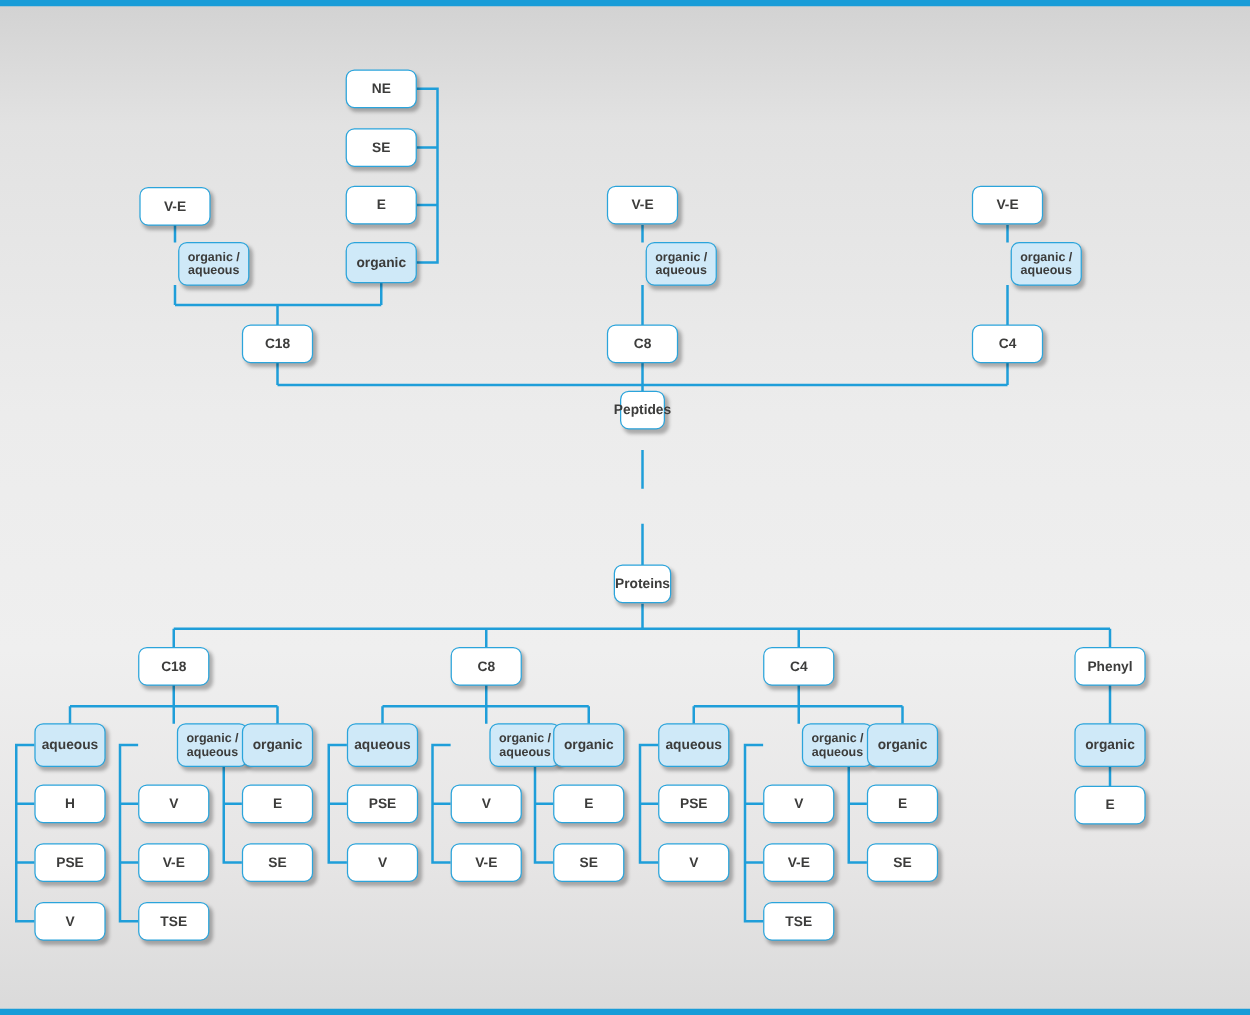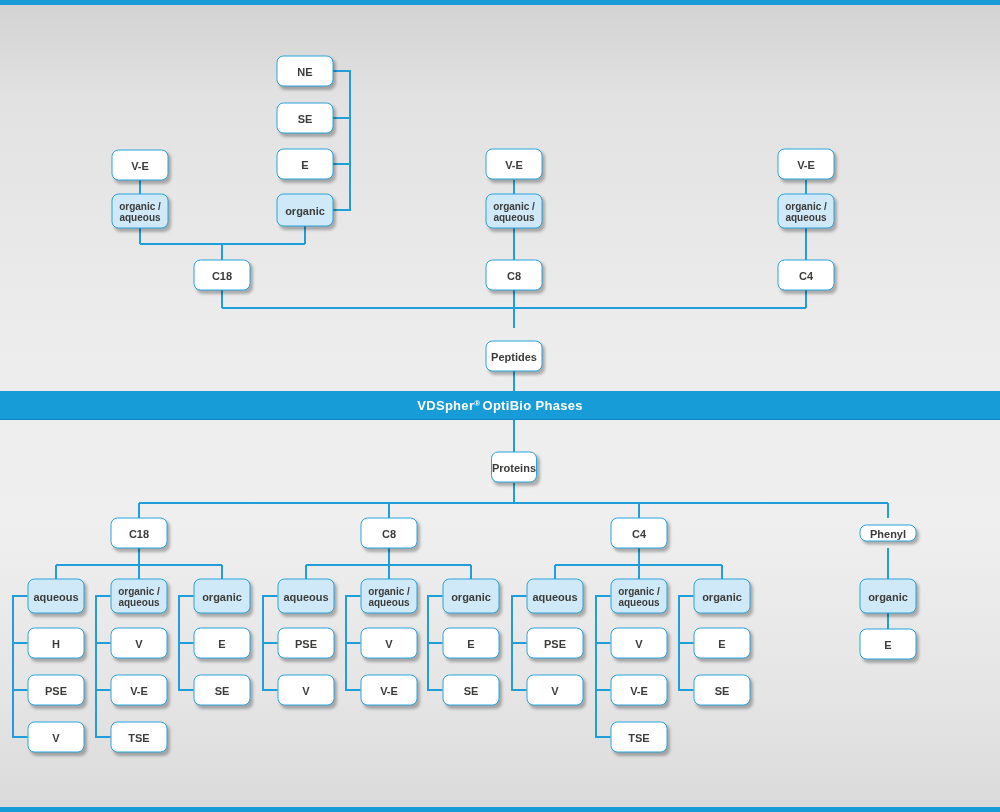--- a/index.html
+++ b/index.html
@@ -52,21 +52,21 @@
     background: #ffffff;
     border: 1.5px solid #2ba4db;
     border-radius: 7px;
     box-shadow: 2.5px 3px 3px rgba(0,0,0,0.28);
     display: flex; align-items: center; justify-content: center;
     text-align: center;
     font-weight: bold; font-size: 11px; color: #3c3c3b;
   }
   .node.highlight { background: #cfe9f8; }
   .node span { white-space: pre-line; }
-  .node.two-line { font-size: 10px; }
+  .node.two-line { font-size: 10px; margin-left: 31px; }
   .node.two-line span { line-height: 11px; }
 </style>
 </head>
 <body>
 
 <div id="stage">
 
   <div class="edge-bar top"></div>
   <div class="edge-bar bottom"></div>
 
@@ -98,25 +98,20 @@
 
     <path d="M277.5 596 H263 V690 H277.5 M263 643 H277.5"></path>
     <path d="M360.5 596 H346 V690 H360.5 M346 643 H360.5"></path>
     <path d="M442.5 596 H428 V690 H442.5 M428 643 H442.5"></path>
 
     <path d="M526.5 596 H512 V690 H526.5 M512 643 H526.5"></path>
     <path d="M610.5 596 H596 V737 H610.5 M596 643 H610.5 M596 690 H610.5"></path>
     <path d="M693.5 596 H679 V690 H693.5 M679 643 H693.5"></path>
   </svg>
 
-  <div class="banner">
-    <span>VDSpher</span>
-      <sup>®</sup>
-      <span> OptiBio Phases</span>
-  </div>
 
   <div id="diagram-nodes">
       <div class="node" style="left: 305px; top: 71px; width: 57px; height: 31px;">
         <span>NE</span>
       </div>
       <div class="node" style="left: 305px; top: 118px; width: 57px; height: 31px;">
         <span>SE</span>
       </div>
       <div class="node" style="left: 305px; top: 164px; width: 57px; height: 31px;">
         <span>E</span>
@@ -147,36 +142,36 @@
       <div class="node" style="left: 806px; top: 164px; width: 57px; height: 31px;">
         <span>V-E</span>
       </div>
       <div class="node highlight two-line" style="left: 806px; top: 211px; width: 57px; height: 35px;">
         <span>organic /
 aqueous</span>
       </div>
       <div class="node" style="left: 806px; top: 275px; width: 57px; height: 31px;">
         <span>C4</span>
       </div>
-      <div class="node" style="left: 514px; top: 356px; width: 57px; height: 31px; justify-content: center;">
+      <div class="node" style="left: 514px; top: 328px; width: 36px; height: 31px; justify-content: center;">
         <span>Peptides</span>
       </div>
       <div class="node" style="left: 514px; top: 467px; width: 46px; height: 31px;">
         <span>Proteins</span>
       </div>
       <div class="node" style="left: 139px; top: 533px; width: 57px; height: 31px;">
         <span>C18</span>
       </div>
       <div class="node" style="left: 389px; top: 533px; width: 57px; height: 31px;">
         <span>C8</span>
       </div>
       <div class="node" style="left: 639px; top: 533px; width: 57px; height: 31px;">
         <span>C4</span>
       </div>
-      <div class="node" style="left: 888px; top: 533px; width: 57px; height: 17px;">
+      <div class="node" style="left: 888px; top: 533px; width: 57px; height: 31px;">
         <span>Phenyl</span>
       </div>
       <div class="node highlight" style="left: 56px; top: 596px; width: 57px; height: 35px;">
         <span>aqueous</span>
       </div>
       <div class="node" style="left: 56px; top: 643px; width: 57px; height: 31px;">
         <span>H</span>
       </div>
       <div class="node" style="left: 56px; top: 690px; width: 57px; height: 31px;">
         <span>PSE</span>

